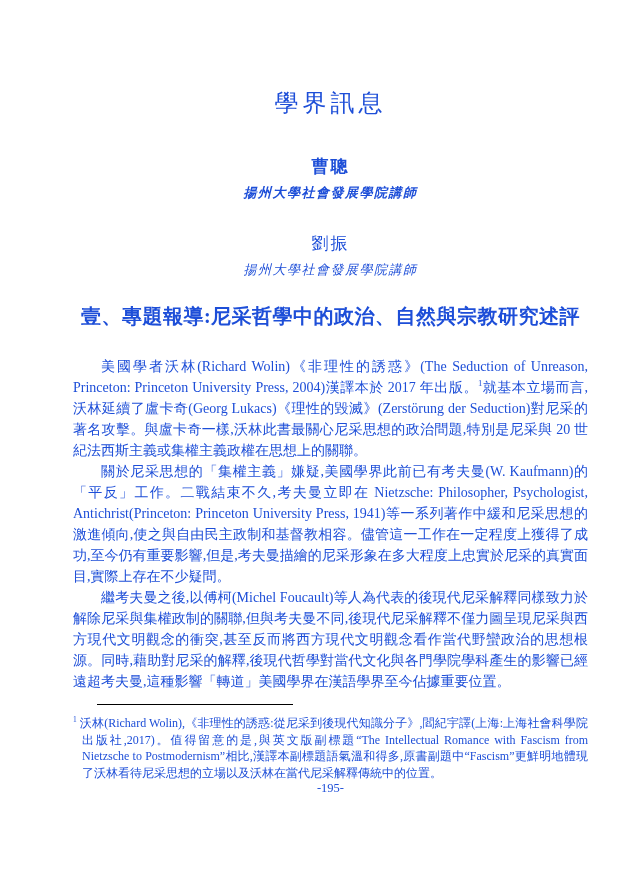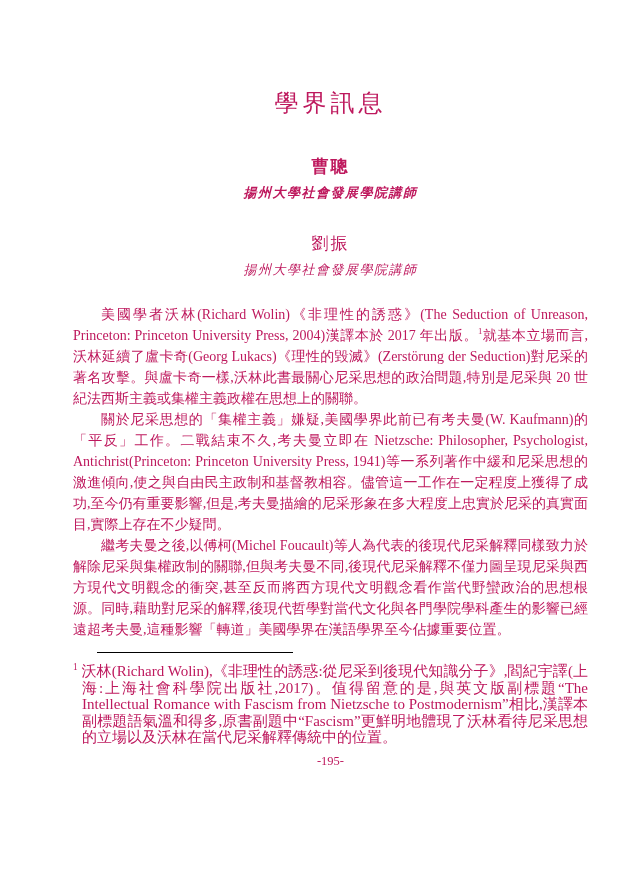--- a/index.html
+++ b/index.html
@@ -6,21 +6,21 @@
     margin: 0;
     padding: 0;
     background: #ffffff;
   }
   .page {
     position: relative;
     width: 643px;
     height: 869px;
     box-sizing: border-box;
     background: #ffffff;
-    color: #be185d;
+    color: #1d4ed8;
     font-family: "Liberation Serif", "DejaVu Serif", serif;
     padding: 88px 55px 0 73px;
     overflow: hidden;
   }
   .page-title {
     margin: 0;
     text-align: center;
     font-size: 24px;
     line-height: 30px;
     font-weight: normal;
@@ -66,22 +66,22 @@
     line-height: 0;
   }
   .footnote { margin-top: 12px; }
   .fn-divider {
     width: 196px;
     margin-left: 24px;
     border-top: 1px solid #000000;
     height: 0;
   }
   .footnote p {
-    margin: 10px 0 8px 0;
-    font-size: 15px;
+    margin: 10px 0 0 0;
+    font-size: 12px;
     line-height: 16.5px;
     text-align: justify;
     padding-left: 9px;
     text-indent: -9px;
   }
   .page-number {
     text-align: center;
     font-size: 12.5px;
     line-height: 14px;
   }
@@ -96,20 +96,21 @@
   <div class="author-block first">
     <div class="author-name">曹聰</div>
     <div class="author-affil">揚州大學社會發展學院講師</div>
   </div>
 
   <div class="author-block second">
     <div class="author-name">劉振</div>
     <div class="author-affil">揚州大學社會發展學院講師</div>
   </div>
 
+  <h2 class="section-heading">壹、專題報導:尼采哲學中的政治、自然與宗教研究述評</h2>
 
   <div class="article-body">
     <p><span>美國學者沃林(Richard Wolin)《非理性的誘惑》(</span><span class="it">The Seduction of Unreason,</span><span> Princeton: Princeton University Press, 2004)漢譯本於 2017 年出版。</span><sup>1</sup><span>就基本立場而言,沃林延續了盧卡奇(Georg Lukacs)《理性的毀滅》(</span><span class="it">Zerstörung der Seduction</span><span>)對尼采的著名攻擊。與盧卡奇一樣,沃林此書最關心尼采思想的政治問題,特別是尼采與 20 世紀法西斯主義或集權主義政權在思想上的關聯。</span></p>
     <p><span>關於尼采思想的「集權主義」嫌疑,美國學界此前已有考夫曼(W. Kaufmann)的「平反」工作。二戰結束不久,考夫曼立即在 </span><span class="it">Nietzsche: Philosopher, Psychologist, Antichrist</span><span>(Princeton: Princeton University Press, 1941)等一系列著作中緩和尼采思想的激進傾向,使之與自由民主政制和基督教相容。儘管這一工作在一定程度上獲得了成功,至今仍有重要影響,但是,考夫曼描繪的尼采形象在多大程度上忠實於尼采的真實面目,實際上存在不少疑問。</span></p>
     <p><span>繼考夫曼之後,以傅柯(Michel Foucault)等人為代表的後現代尼采解釋同樣致力於解除尼采與集權政制的關聯,但與考夫曼不同,後現代尼采解釋不僅力圖呈現尼采與西方現代文明觀念的衝突,甚至反而將西方現代文明觀念看作當代野蠻政治的思想根源。同時,藉助對尼采的解釋,後現代哲學對當代文化與各門學院學科產生的影響已經遠超考夫曼,這種影響「轉道」美國學界在漢語學界至今佔據重要位置。</span></p>
   </div>
 
   <div class="footnote">
     <div class="fn-divider"></div>
     <p><sup>1</sup><span> 沃林(Richard Wolin),《非理性的誘惑:從尼采到後現代知識分子》,閻紀宇譯(上海:上海社會科學院出版社,2017)。值得留意的是,與英文版副標題“The Intellectual Romance with Fascism from Nietzsche to Postmodernism”相比,漢譯本副標題語氣溫和得多,原書副題中“Fascism”更鮮明地體現了沃林看待尼采思想的立場以及沃林在當代尼采解釋傳統中的位置。</span></p>

